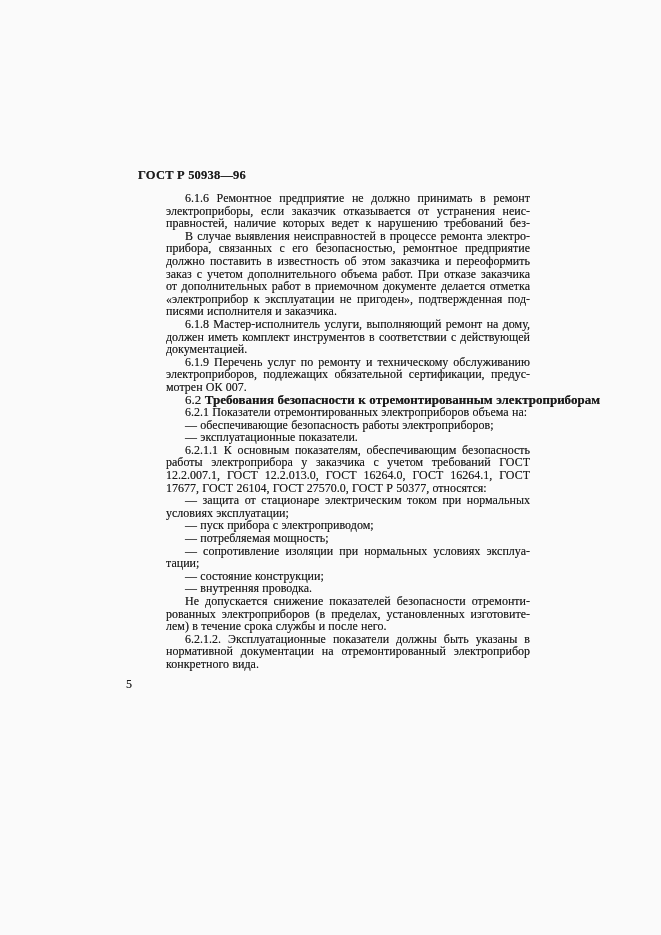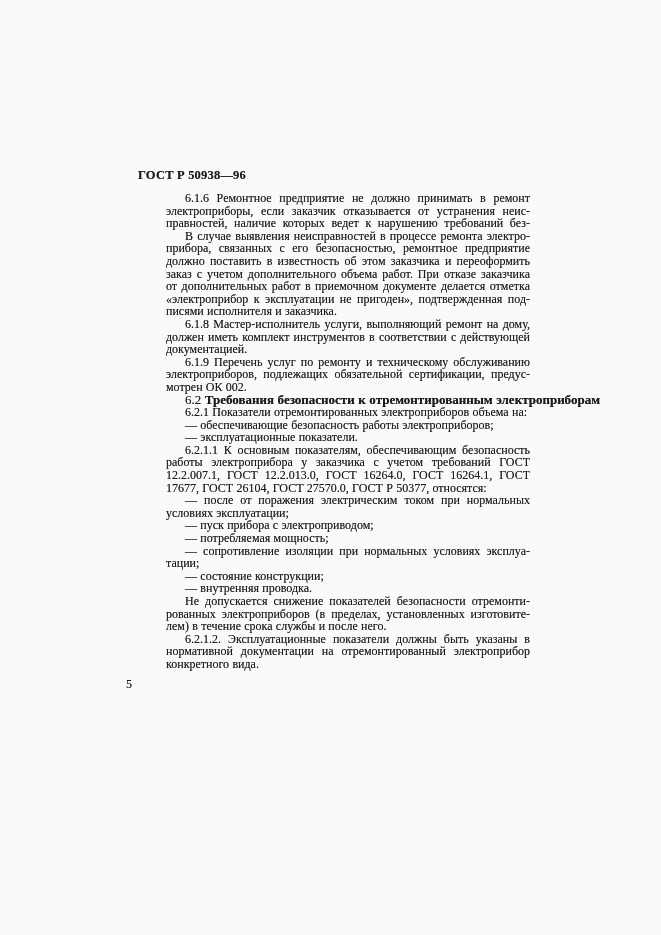--- a/index.html
+++ b/index.html
@@ -87,42 +87,42 @@
           <div class="line last">писями исполнителя и заказчика.</div>
         </div>
         <div class="block">
           <div class="line first">6.1.8 Мастер-исполнитель услуги, выполняющий ремонт на дому,</div>
           <div class="line">должен иметь комплект инструментов в соответствии с действующей</div>
           <div class="line last">документацией.</div>
         </div>
         <div class="block">
           <div class="line first">6.1.9 Перечень услуг по ремонту и техническому обслуживанию</div>
           <div class="line">электроприборов, подлежащих обязательной сертификации, предус-</div>
-          <div class="line last">мотрен ОК 002.</div>
+          <div class="line last">мотрен ОК 007.</div>
         </div>
         <div class="block">
           <div class="line first heading-line"><span class="hnum">6.2 </span><span class="htext">Требования безопасности к отремонтированным электроприборам</span></div>
         </div>
         <div class="block">
           <div class="line first last">6.2.1 Показатели отремонтированных электроприборов объема на:</div>
         </div>
         <div class="block">
           <div class="line first last">— обеспечивающие безопасность работы электроприборов;</div>
         </div>
         <div class="block">
           <div class="line first last">— эксплуатационные показатели.</div>
         </div>
         <div class="block">
           <div class="line first">6.2.1.1 К основным показателям, обеспечивающим безопасность</div>
           <div class="line">работы электроприбора у заказчика с учетом требований ГОСТ</div>
           <div class="line">12.2.007.1, ГОСТ 12.2.013.0, ГОСТ 16264.0, ГОСТ 16264.1, ГОСТ</div>
           <div class="line last">17677, ГОСТ 26104, ГОСТ 27570.0, ГОСТ Р 50377, относятся:</div>
         </div>
         <div class="block">
-          <div class="line first">— после от поражения электрическим током при нормальных</div>
+          <div class="line first">— защита от стационаре электрическим током при нормальных</div>
           <div class="line last">условиях эксплуатации;</div>
         </div>
         <div class="block">
           <div class="line first last">— пуск прибора с электроприводом;</div>
         </div>
         <div class="block">
           <div class="line first last">— потребляемая мощность;</div>
         </div>
         <div class="block">
           <div class="line first">— сопротивление изоляции при нормальных условиях эксплуа-</div>

